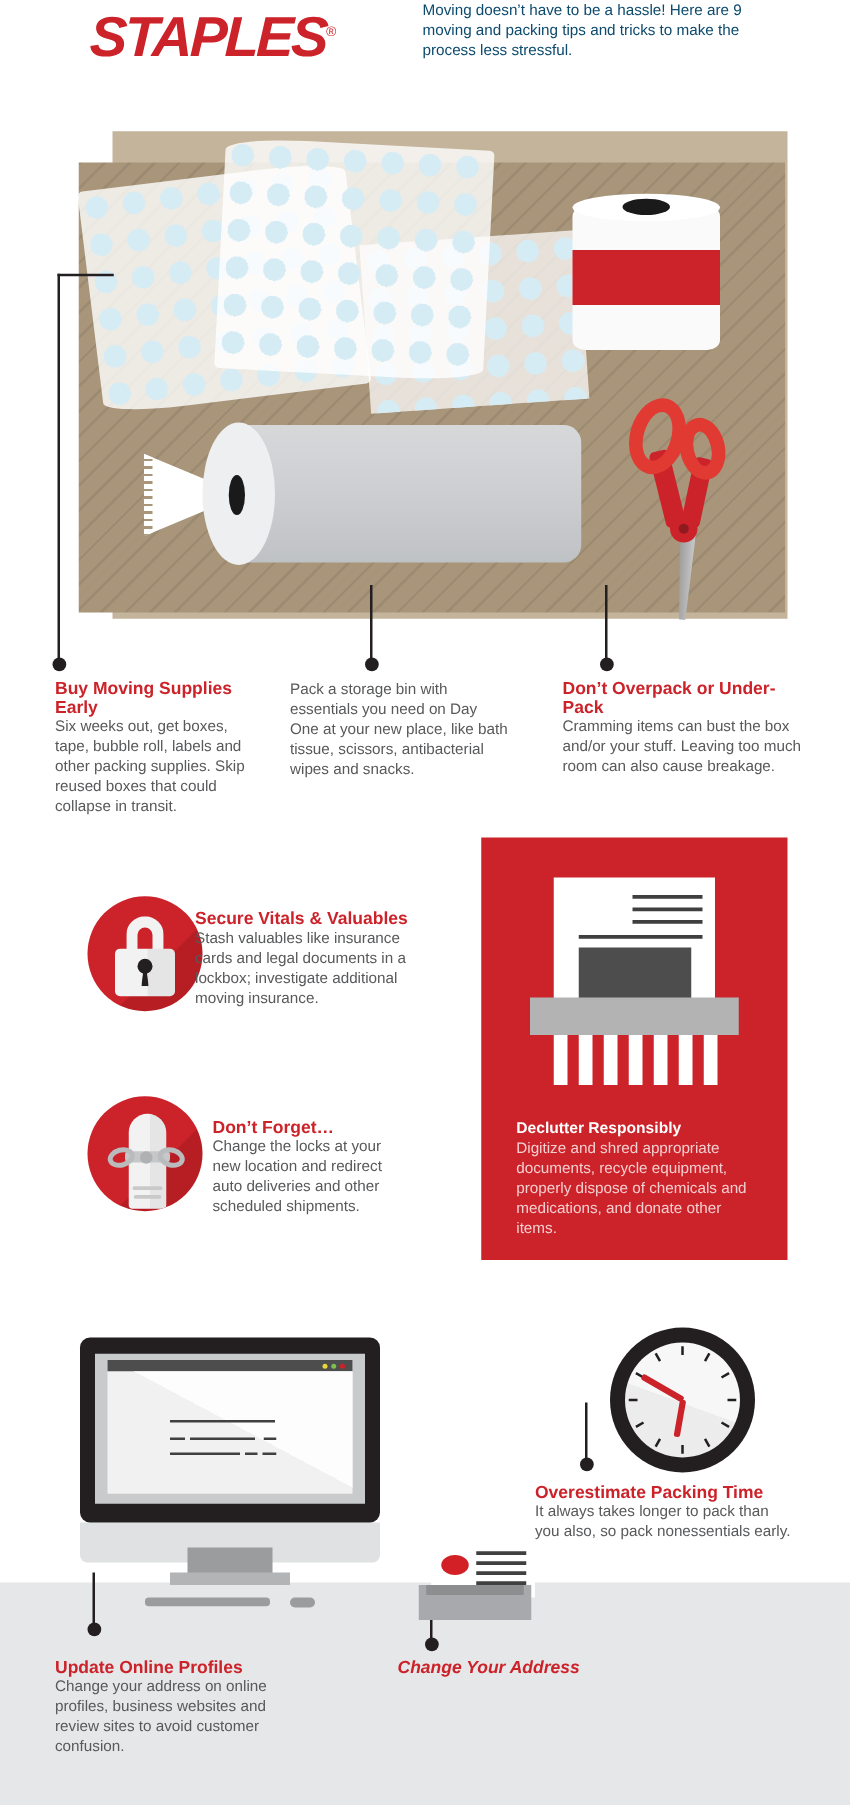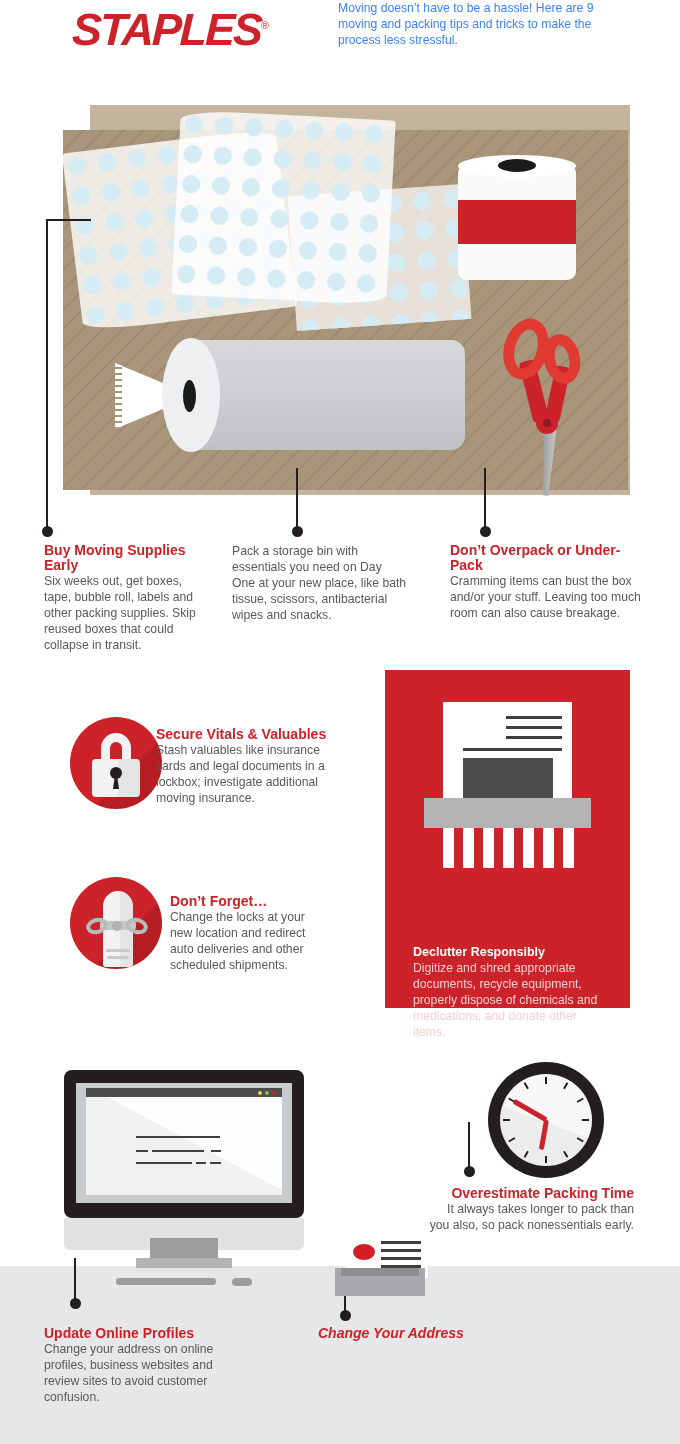--- a/index.html
+++ b/index.html
@@ -22,21 +22,21 @@
     color: #CC2229;
     font-style: italic;
     transform: skewX(-2deg);
   }
   .logo .reg {
     font-size: 11px; vertical-align: super; letter-spacing: 0;
     font-style: normal; font-weight: normal;
   }
   .intro {
     position: absolute; left: 338px; top: 0px; width: 270px;
-    font-size: 12.2px; line-height: 16px; color: #3b82f6;
+    font-size: 12.2px; line-height: 16px; color: #0c4a6e;
   }
 
   
   .hero { position: absolute; left: 0; top: 105px; width: 680px; height: 395px; }
   .hero-bg-light {
     position: absolute; left: 90px; top: 0px; width: 540px; height: 390px;
     background: #C3B49B;
   }
   .hero-bg-dark {
     position: absolute; left: 63px; top: 25px; width: 565px; height: 360px;
@@ -367,21 +367,21 @@
   <div class="shr-dark"></div>
   <div class="shr-slot"></div>
   <div class="strip" style="left:443px;"></div>
   <div class="strip" style="left:463px;"></div>
   <div class="strip" style="left:483px;"></div>
   <div class="strip" style="left:503px;"></div>
   <div class="strip" style="left:523px;"></div>
   <div class="strip" style="left:543px;"></div>
   <div class="strip" style="left:563px;"></div>
 
-  <div class="tip" style="left:413px; top:944px; width:196px;">
+  <div class="tip" style="left:413px; top:894px; width:196px;">
     <div class="panel-title">Declutter Responsibly</div>
     <div class="panel-body">Digitize and shred appropriate documents, recycle equipment, properly dispose of chemicals and medications, and donate other items.</div>
   </div>
 
   <div class="gray-band"></div>
 
   <div class="mon-neck"></div>
   <div class="mon-stem"></div>
   <div class="mon-base"></div>
   <div class="mon-frame"></div>
@@ -417,21 +417,21 @@
     <div class="tick" style="transform:rotate(270deg)"></div>
     <div class="tick" style="transform:rotate(300deg)"></div>
     <div class="tick" style="transform:rotate(330deg)"></div>
     <div class="hand hand-m" style="transform:rotate(-60deg)"></div>
     <div class="hand hand-h" style="transform:rotate(190deg)"></div>
   </div>
 
   <div class="ln" style="left:468px; top:1122px; width:2px; height:48px;"></div>
   <div class="dot" style="left:464px; top:1166px;"></div>
 
-  <div class="tip" style="left:428px; top:1186px; width:206px; text-align:right;">
+  <div class="tip" style="left:428px; top:1186px; width:206px; ">
     <div class="tip-title">Overestimate Packing Time</div>
     <div class="tip-body">It always takes longer to pack than you also, so pack nonessentials early.</div>
   </div>
 
   <div class="card"></div>
   <div class="card-dot"></div>
   <div class="card-line" style="left:381px; top:1241px; width:40px;"></div>
   <div class="card-line" style="left:381px; top:1249px; width:40px;"></div>
   <div class="card-line" style="left:381px; top:1257px; width:40px;"></div>
   <div class="card-line" style="left:381px; top:1265px; width:40px;"></div>

